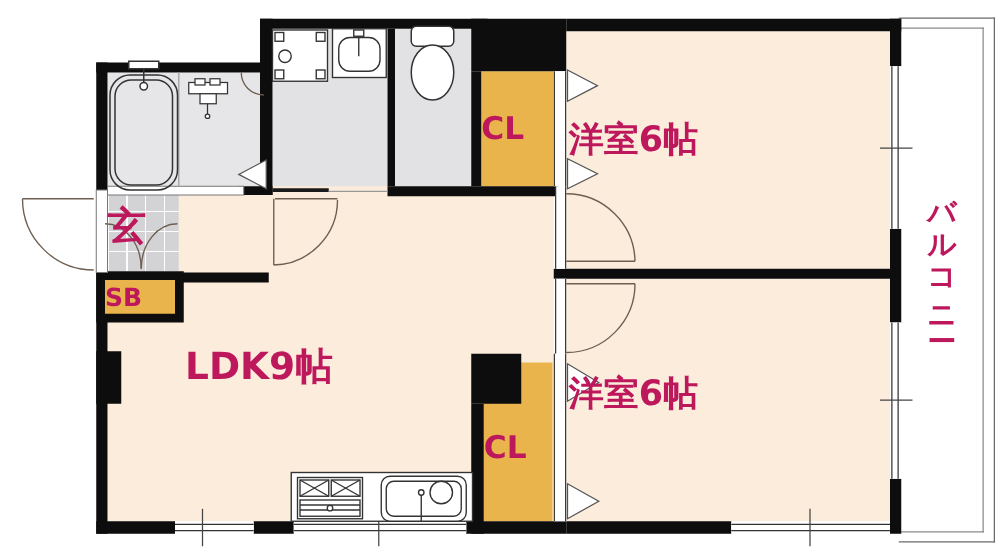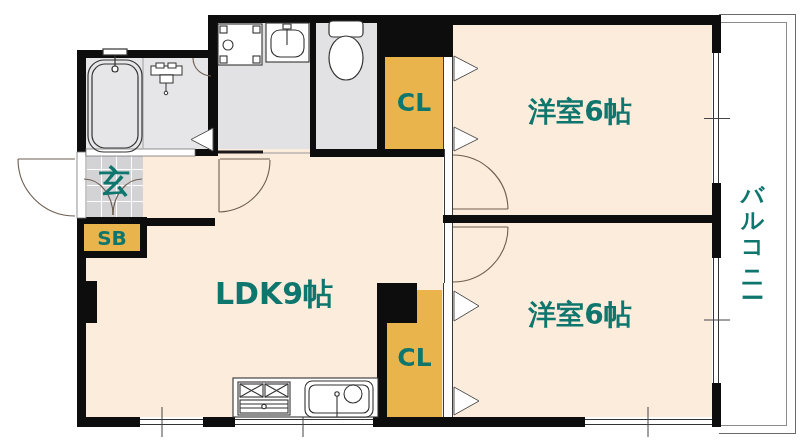--- a/index.html
+++ b/index.html
@@ -10,21 +10,21 @@
   .cream{background:#fcecdc;}
   .wet{background:#e6e6e8;}
   .wet2{background:#e2e2e4;}
   .orange{background:#e9b44c;z-index:2;}
   .tiles{background-color:#d3d3d6;
      background-image:
        repeating-linear-gradient(0deg, rgba(255,255,255,.95) 0 1px, transparent 1px 16px),
        repeating-linear-gradient(90deg, rgba(255,255,255,.95) 0 1px, transparent 1px 15px);
      z-index:2;}
   .strip{position:absolute;background:#ffffff;border-left:1px solid #3a3a3a;border-right:1px solid #3a3a3a;z-index:3;box-sizing:border-box;}
-  .lab{position:absolute;z-index:5;color:#0f766e;font-weight:700;text-align:center;line-height:1.1;}
+  .lab{position:absolute;z-index:5;color:#be185d;font-weight:700;text-align:left;line-height:1.1;}
   .balrect{position:absolute;border-style:solid;border-color:#6a6a6a;border-width:1px 1px 1px 0;z-index:1;background:transparent;}
   svg.overlay{position:absolute;left:0;top:0;z-index:4;}
   .vert{writing-mode:vertical-rl;letter-spacing:3px;}
 </style>
 </head>
 <body>
 
 <div id="plan">
 
   <div class="floor cream" style="left:86px;top:148px;width:357px;height:269px;"></div>
@@ -180,20 +180,20 @@
       <rect x="305" y="381" width="68" height="36" rx="7"></rect>
       <rect x="309" y="385" width="60" height="28" rx="6"></rect>
       <circle cx="353" cy="394" r="9"></circle>
       <line x1="337" y1="417" x2="337" y2="396"></line>
       <circle cx="337" cy="394" r="2.2"></circle>
     </g>
   </svg>
 
   <div class="lab" style="left:86px;top:164px;width:57px;font-size:31px;">玄</div>
   <div class="lab" style="left:84px;top:227px;width:56px;font-size:20px;z-index:6;">SB</div>
-  <div class="lab" style="left:164px;top:277px;width:220px;font-size:30px;">LDK9帖</div>
+  <div class="lab" style="left:148px;top:277px;width:220px;font-size:30px;">LDK9帖</div>
   <div class="lab" style="left:385px;top:89px;width:58px;font-size:25px;">CL</div>
   <div class="lab" style="left:387px;top:344px;width:55px;font-size:25px;">CL</div>
   <div class="lab" style="left:455px;top:97px;width:250px;font-size:28px;">洋室6帖</div>
   <div class="lab" style="left:455px;top:300px;width:250px;font-size:28px;">洋室6帖</div>
   <div class="lab vert" style="left:733px;top:143px;width:32px;height:170px;font-size:23px;">バルコニー</div>
 
 </div>
 
 </body></html>

